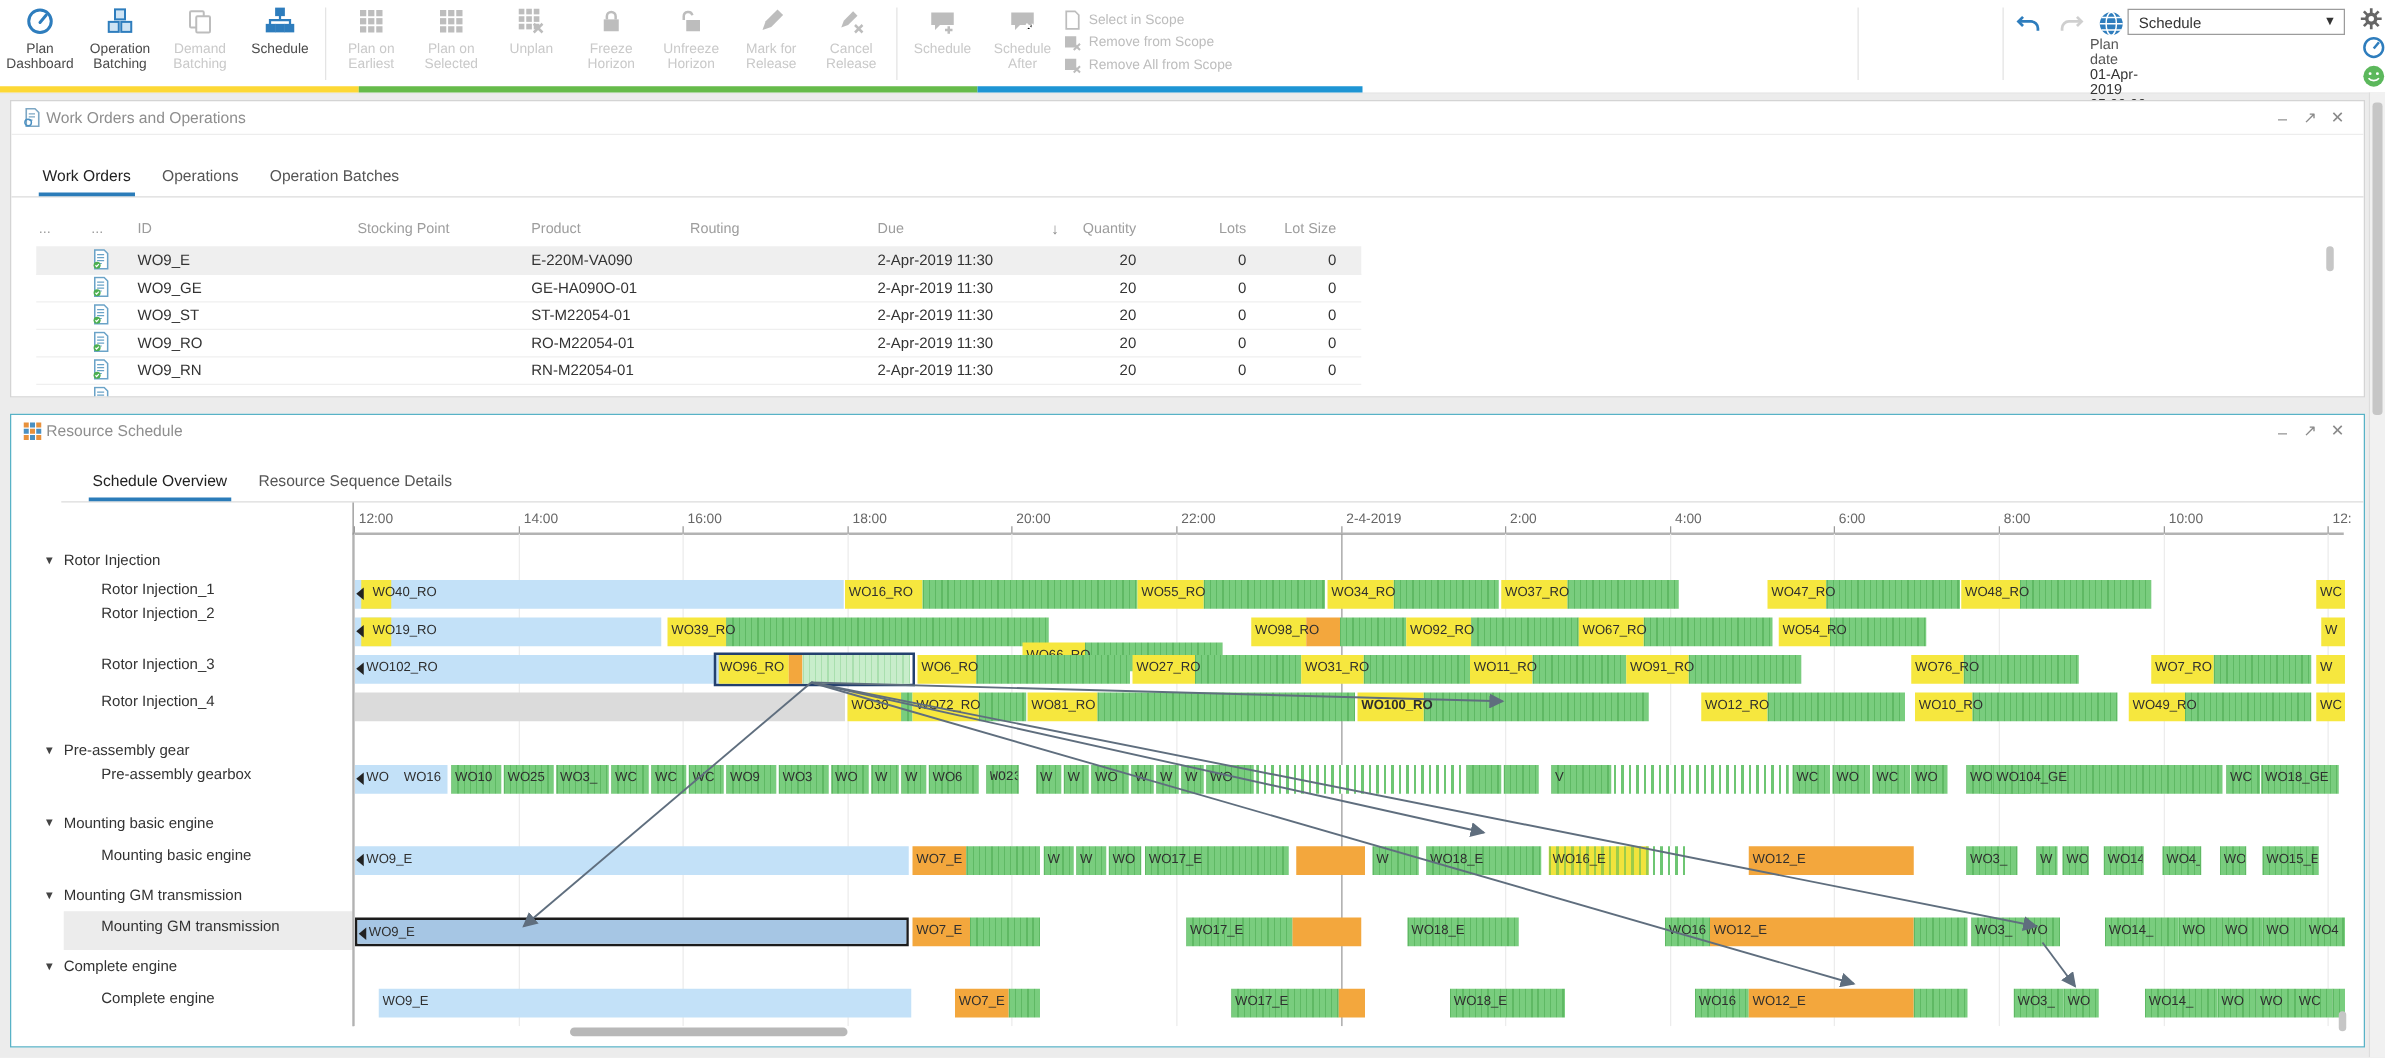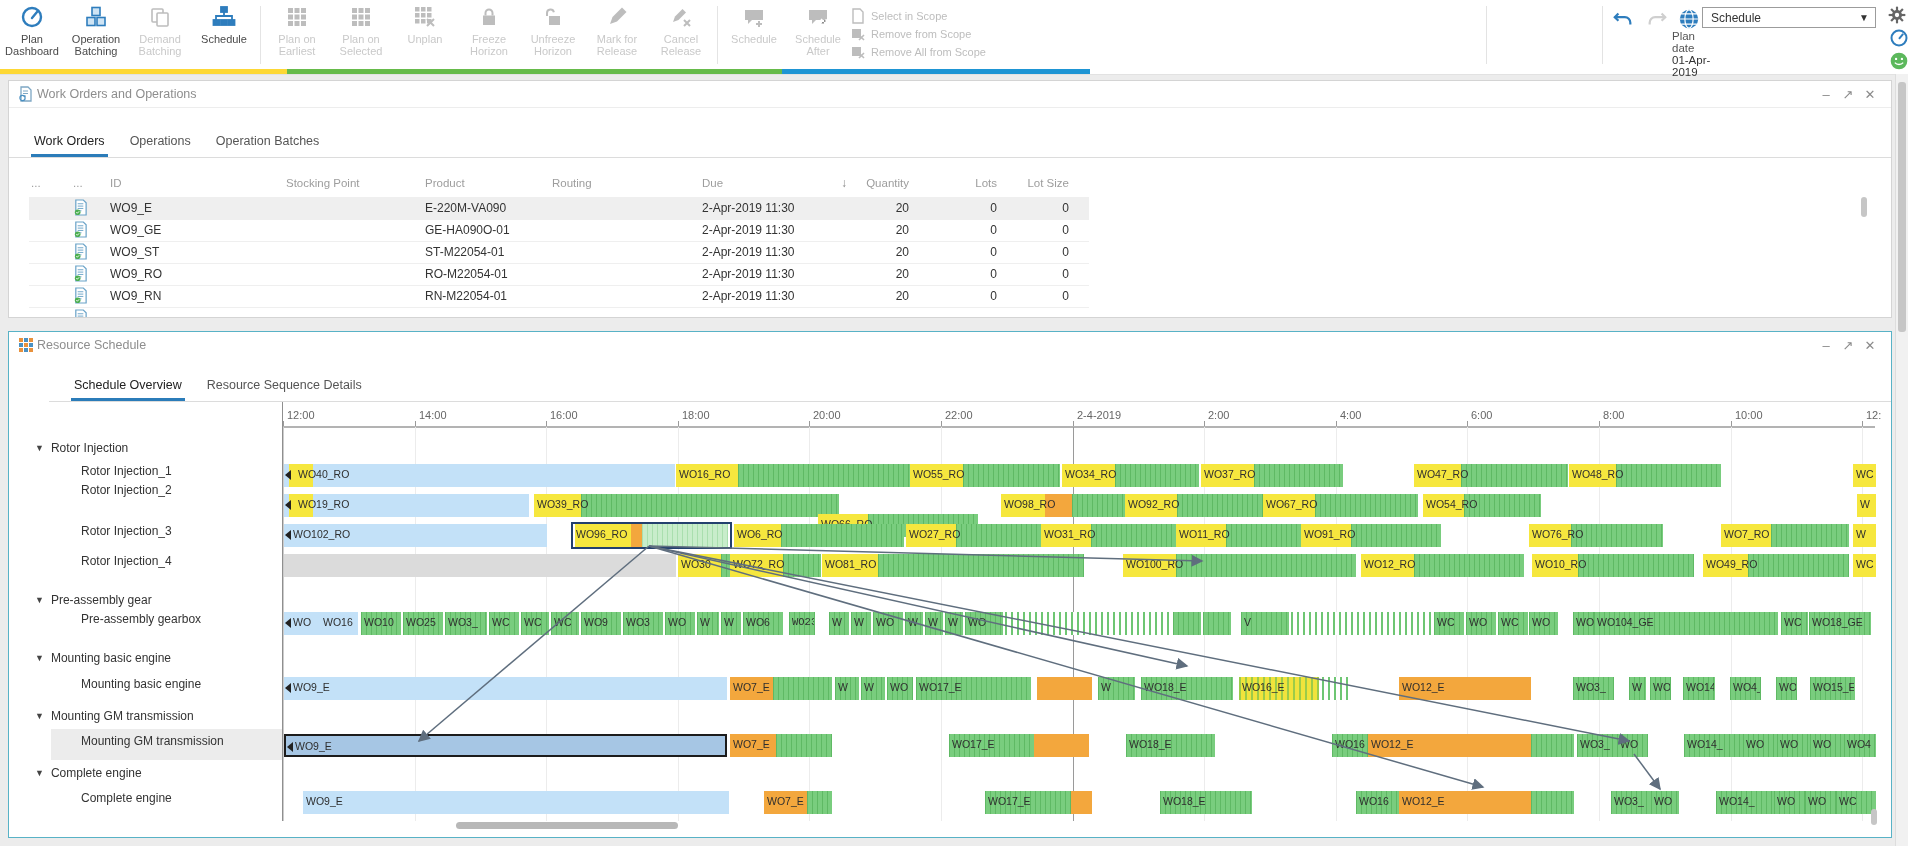--- a/index.html
+++ b/index.html
@@ -641,21 +641,21 @@
           </div>
           <div class="bar" style="left: 1141px; top: 67px; width: 118px;">
             <div class="seg c-y" style="left: 0px; width: 41px;"></div>
             <div class="seg c-g" style="left: 41px; width: 77px;"></div>
             <div class="blab" style="left: 3px; right: 1px;">WO54_RO</div>
           </div>
           <div class="bar" style="left: 1575px; top: 67px; width: 19px;">
             <div class="seg c-y" style="left: 0px; width: 100%;"></div>
             <div class="blab" style="left: 3px; right: 1px;">W</div>
           </div>
-          <div class="bar" style="left: 2px; top: 97px; width: 263px;">
+          <div class="bar" style="left: 2px; top: 97px; width: 263px; padding-left: 39px;">
             <div class="seg c-b" style="left: 0px; width: 100%;"></div>
             <div class="cont"></div>
             <div class="blab" style="left: 9px; right: 1px;">WO102_RO</div>
           </div>
           <div class="bar sel" style="left: 291px; top: 97px; width: 157px;">
             <div class="seg c-y" style="left: 2px; width: 56px;"></div>
             <div class="seg c-o" style="left: 58px; width: 11px;"></div>
             <div class="seg c-pg" style="left: 69px; width: 86px;"></div>
             <div class="blab" style="left: 3px; right: 1px;">WO96_RO</div>
           </div>
@@ -709,21 +709,21 @@
           <div class="bar" style="left: 448px; top: 127px; width: 91px;">
             <div class="seg c-y" style="left: 0px; width: 53px;"></div>
             <div class="seg c-g" style="left: 53px; width: 38px;"></div>
             <div class="blab" style="left: 3px; right: 1px;">WO72_RO</div>
           </div>
           <div class="bar" style="left: 540px; top: 127px; width: 262px;">
             <div class="seg c-y" style="left: 0px; width: 56px;"></div>
             <div class="seg c-g" style="left: 56px; width: 206px;"></div>
             <div class="blab" style="left: 3px; right: 1px;">WO81_RO</div>
           </div>
-          <div class="bar" style="left: 841px; top: 127px; width: 278px;">
+          <div class="bar" style="left: 804px; top: 127px; width: 278px; font-weight: bold;">
             <div class="seg c-y" style="left: 0px; width: 53px;"></div>
             <div class="seg c-g" style="left: 53px; width: 180px;"></div>
             <div class="blab" style="left: 3px; right: 1px;">WO100_RO</div>
           </div>
           <div class="bar" style="left: 1079px; top: 127px; width: 163px;">
             <div class="seg c-y" style="left: 0px; width: 53px;"></div>
             <div class="seg c-g" style="left: 53px; width: 110px;"></div>
             <div class="blab" style="left: 3px; right: 1px;">WO12_RO</div>
           </div>
           <div class="bar" style="left: 1250px; top: 127px; width: 162px;">

